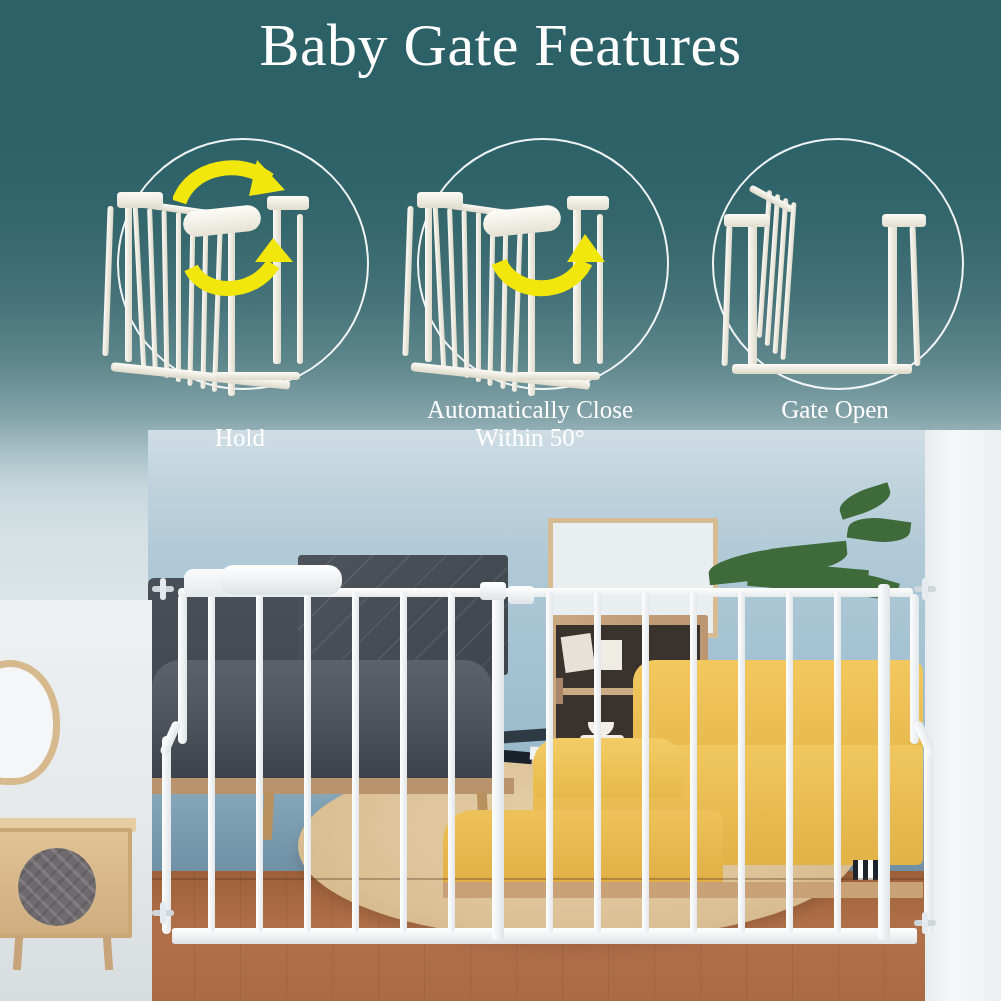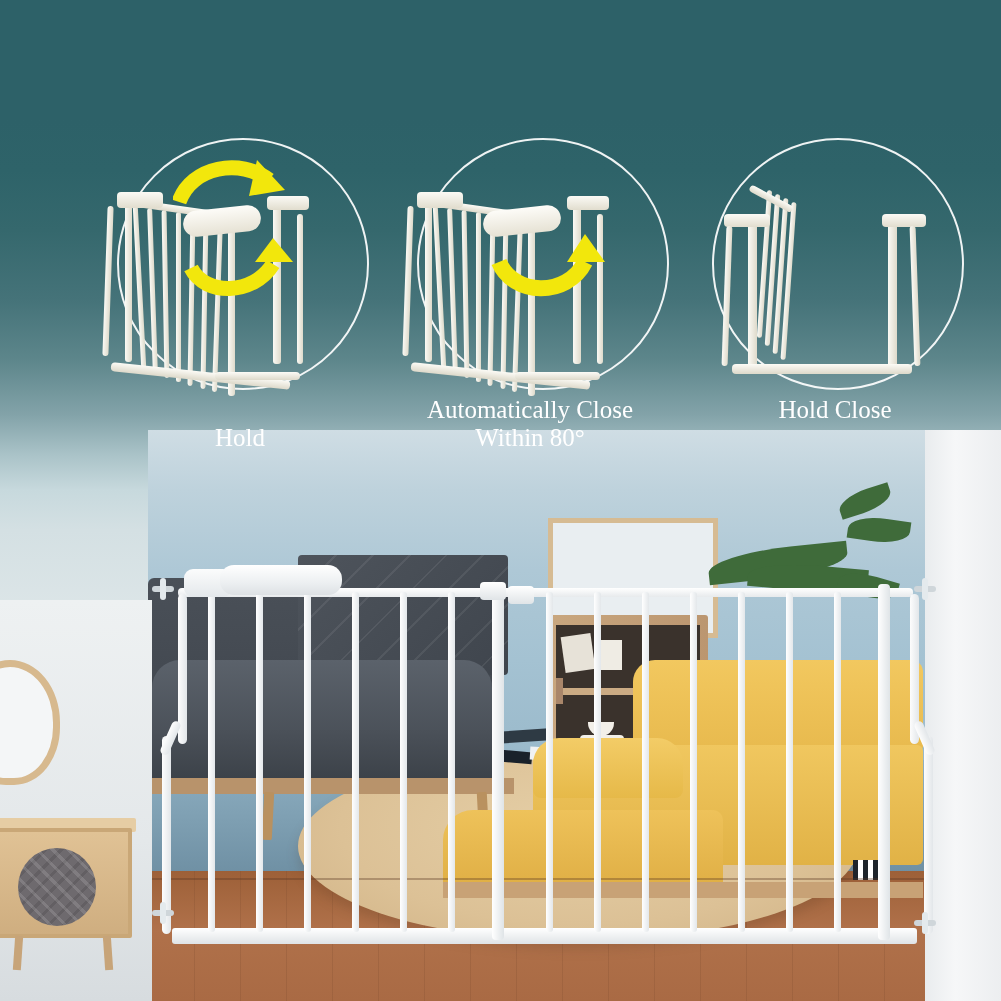--- a/index.html
+++ b/index.html
@@ -390,20 +390,21 @@
     <div class="gate-handle"></div>
     <div class="gate-hinge" style="left:332px;top:22px;"></div>
     <div class="gate-hinge" style="left:360px;top:26px;"></div>
 
     <div class="wall-mount" style="left:4px;top:18px;"></div>
     <div class="wall-mount" style="left:4px;top:342px;"></div>
     <div class="wall-mount" style="left:766px;top:18px;"></div>
     <div class="wall-mount" style="left:766px;top:352px;"></div>
   </div>
 
+  <div class="title">Baby Gate Features</div>
 
   <div class="features">
 
     <div class="feature f1">
       <div class="circle"></div>
 
       <div class="minigate">
 
         <div class="mg-bar" style="left:42px;top:30px;height:162px;transform:rotate(-3deg);"></div>
         <div class="mg-bar" style="left:55px;top:32px;height:165px;transform:rotate(-2deg);"></div>
@@ -502,19 +503,19 @@
     </div>
 
   </div>
 
   <div class="f-label" style="left:95px;top:396px;">
     <br>
     <span>Hold</span>
   </div>
   <div class="f-label" style="left:385px;top:396px;">
     <span>Automatically Close</span><br>
-    <span>Within 80°</span>
+    <span>Within 50°</span>
   </div>
   <div class="f-label" style="left:690px;top:396px;">
-    <span>Hold Close</span>
+    <span>Gate Open</span>
   </div>
 
 </div>
 
 </body></html>

